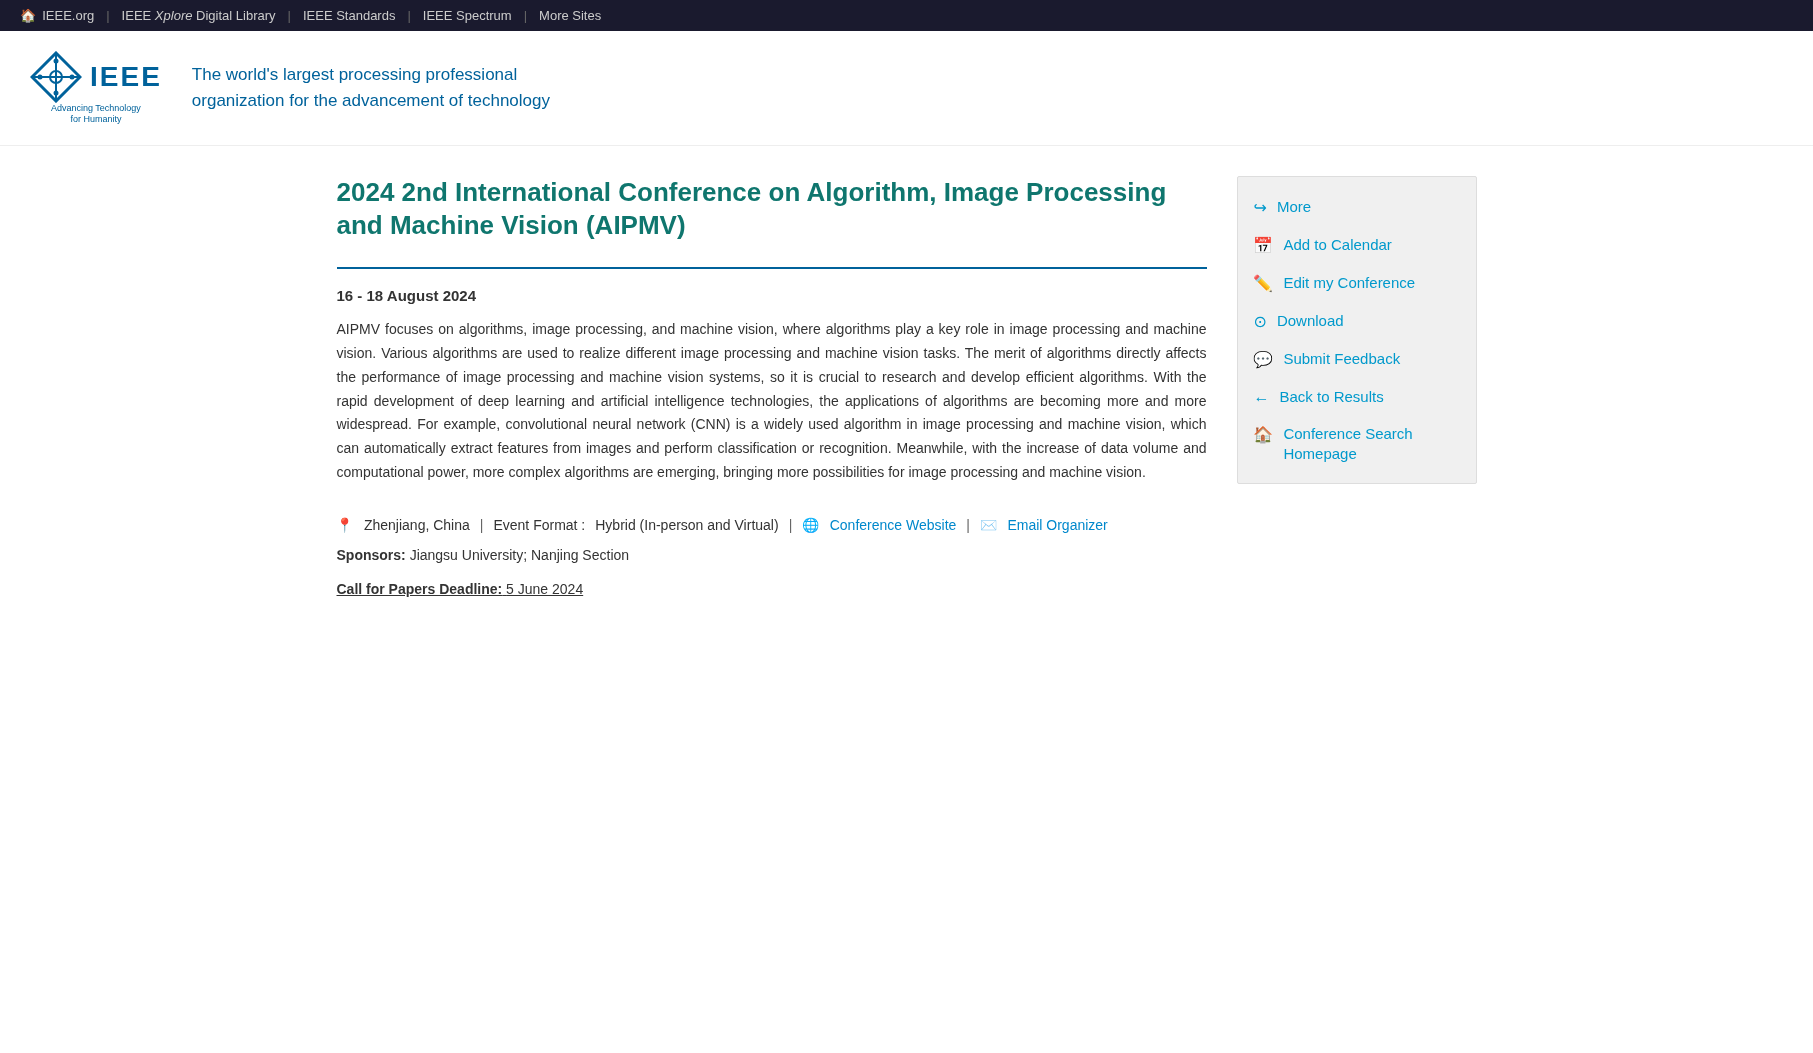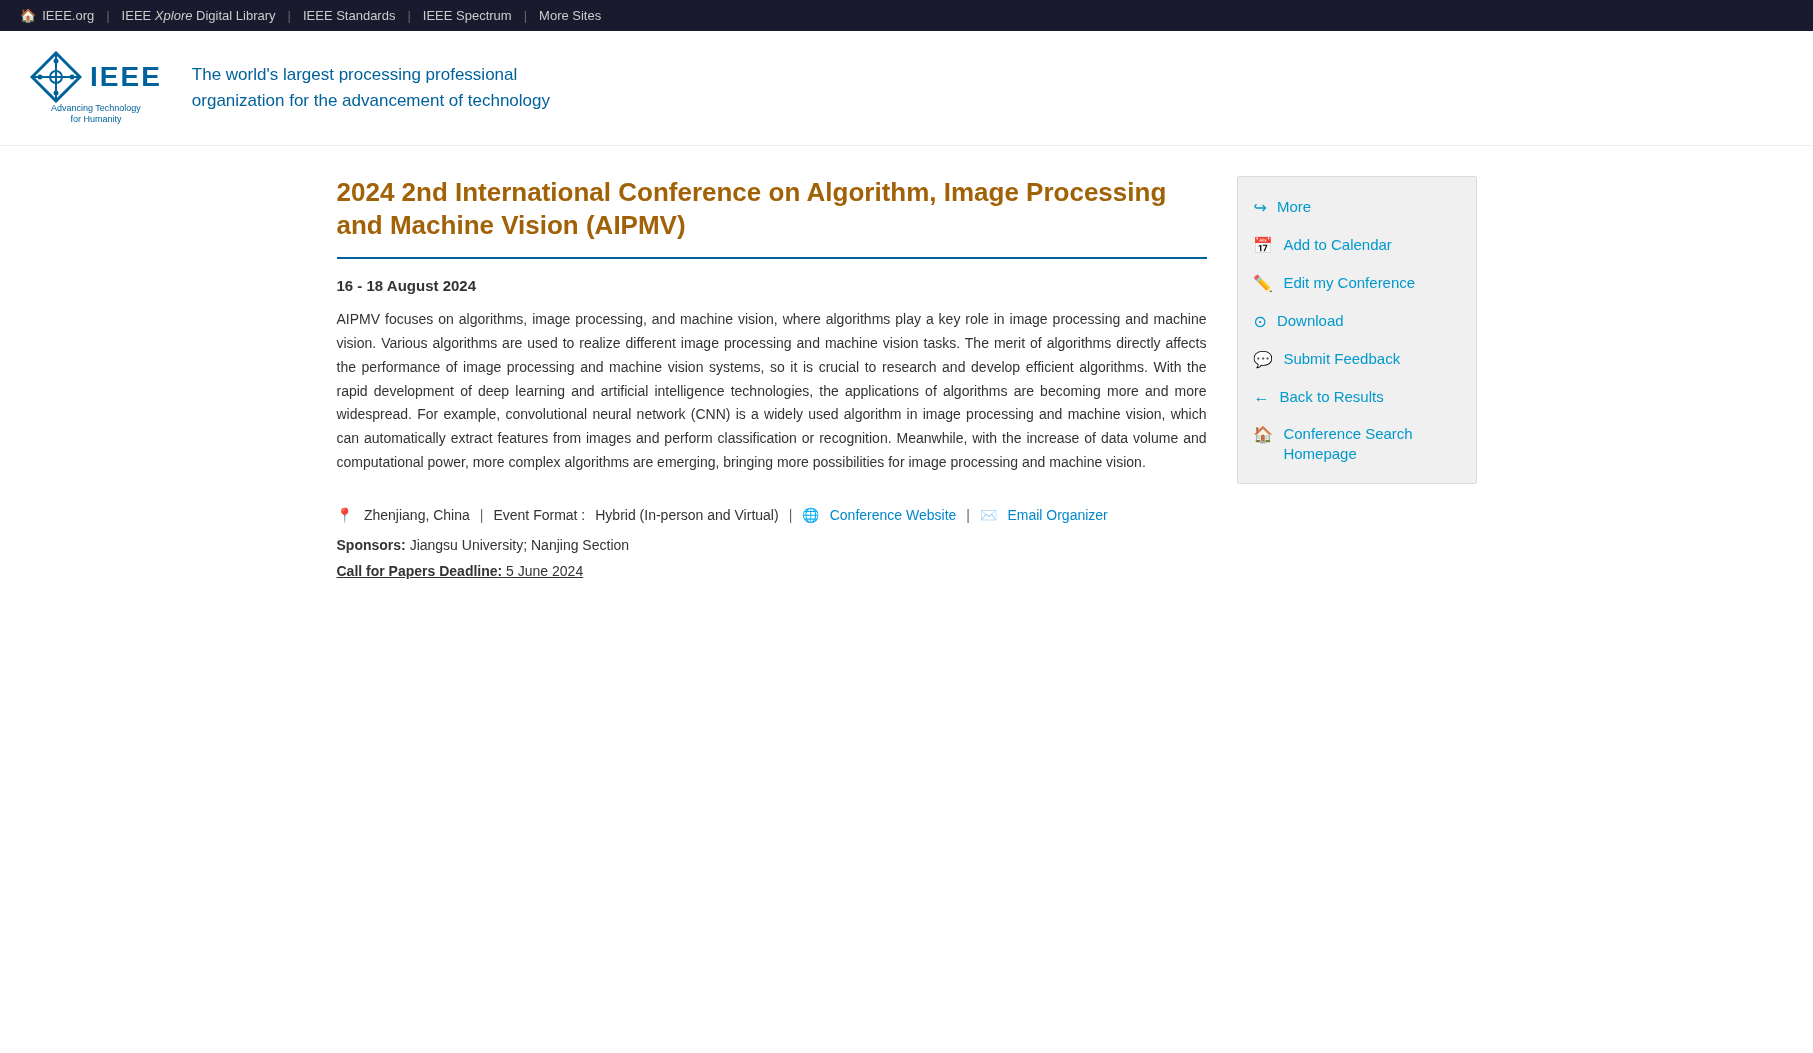--- a/index.html
+++ b/index.html
@@ -68,23 +68,23 @@
       gap: 30px;
     }
 
     
     .content {
       flex: 1;
     }
     .conference-title {
       font-size: 26px;
       font-weight: bold;
-      color: #a16207;
+      color: #0f766e;
       line-height: 1.3;
-      margin-bottom: 14px;
+      margin-bottom: 24px;
     }
     .title-divider {
       border: none;
       border-top: 2px solid #00629b;
       margin-bottom: 18px;
     }
     .conference-date {
       font-size: 15px;
       font-weight: bold;
       color: #333;
@@ -118,21 +118,21 @@
     }
     .globe-icon {
       color: #0088cc;
     }
     .email-icon {
       color: #0088cc;
     }
     .sponsors-line {
       font-size: 14px;
       color: #333;
-      margin-bottom: 10px;
+      margin-bottom: 18px;
     }
     .sponsors-line strong {
       font-weight: bold;
     }
     .cfp-line {
       font-size: 14px;
       color: #333;
       text-decoration: underline;
     }
     .cfp-line strong {

